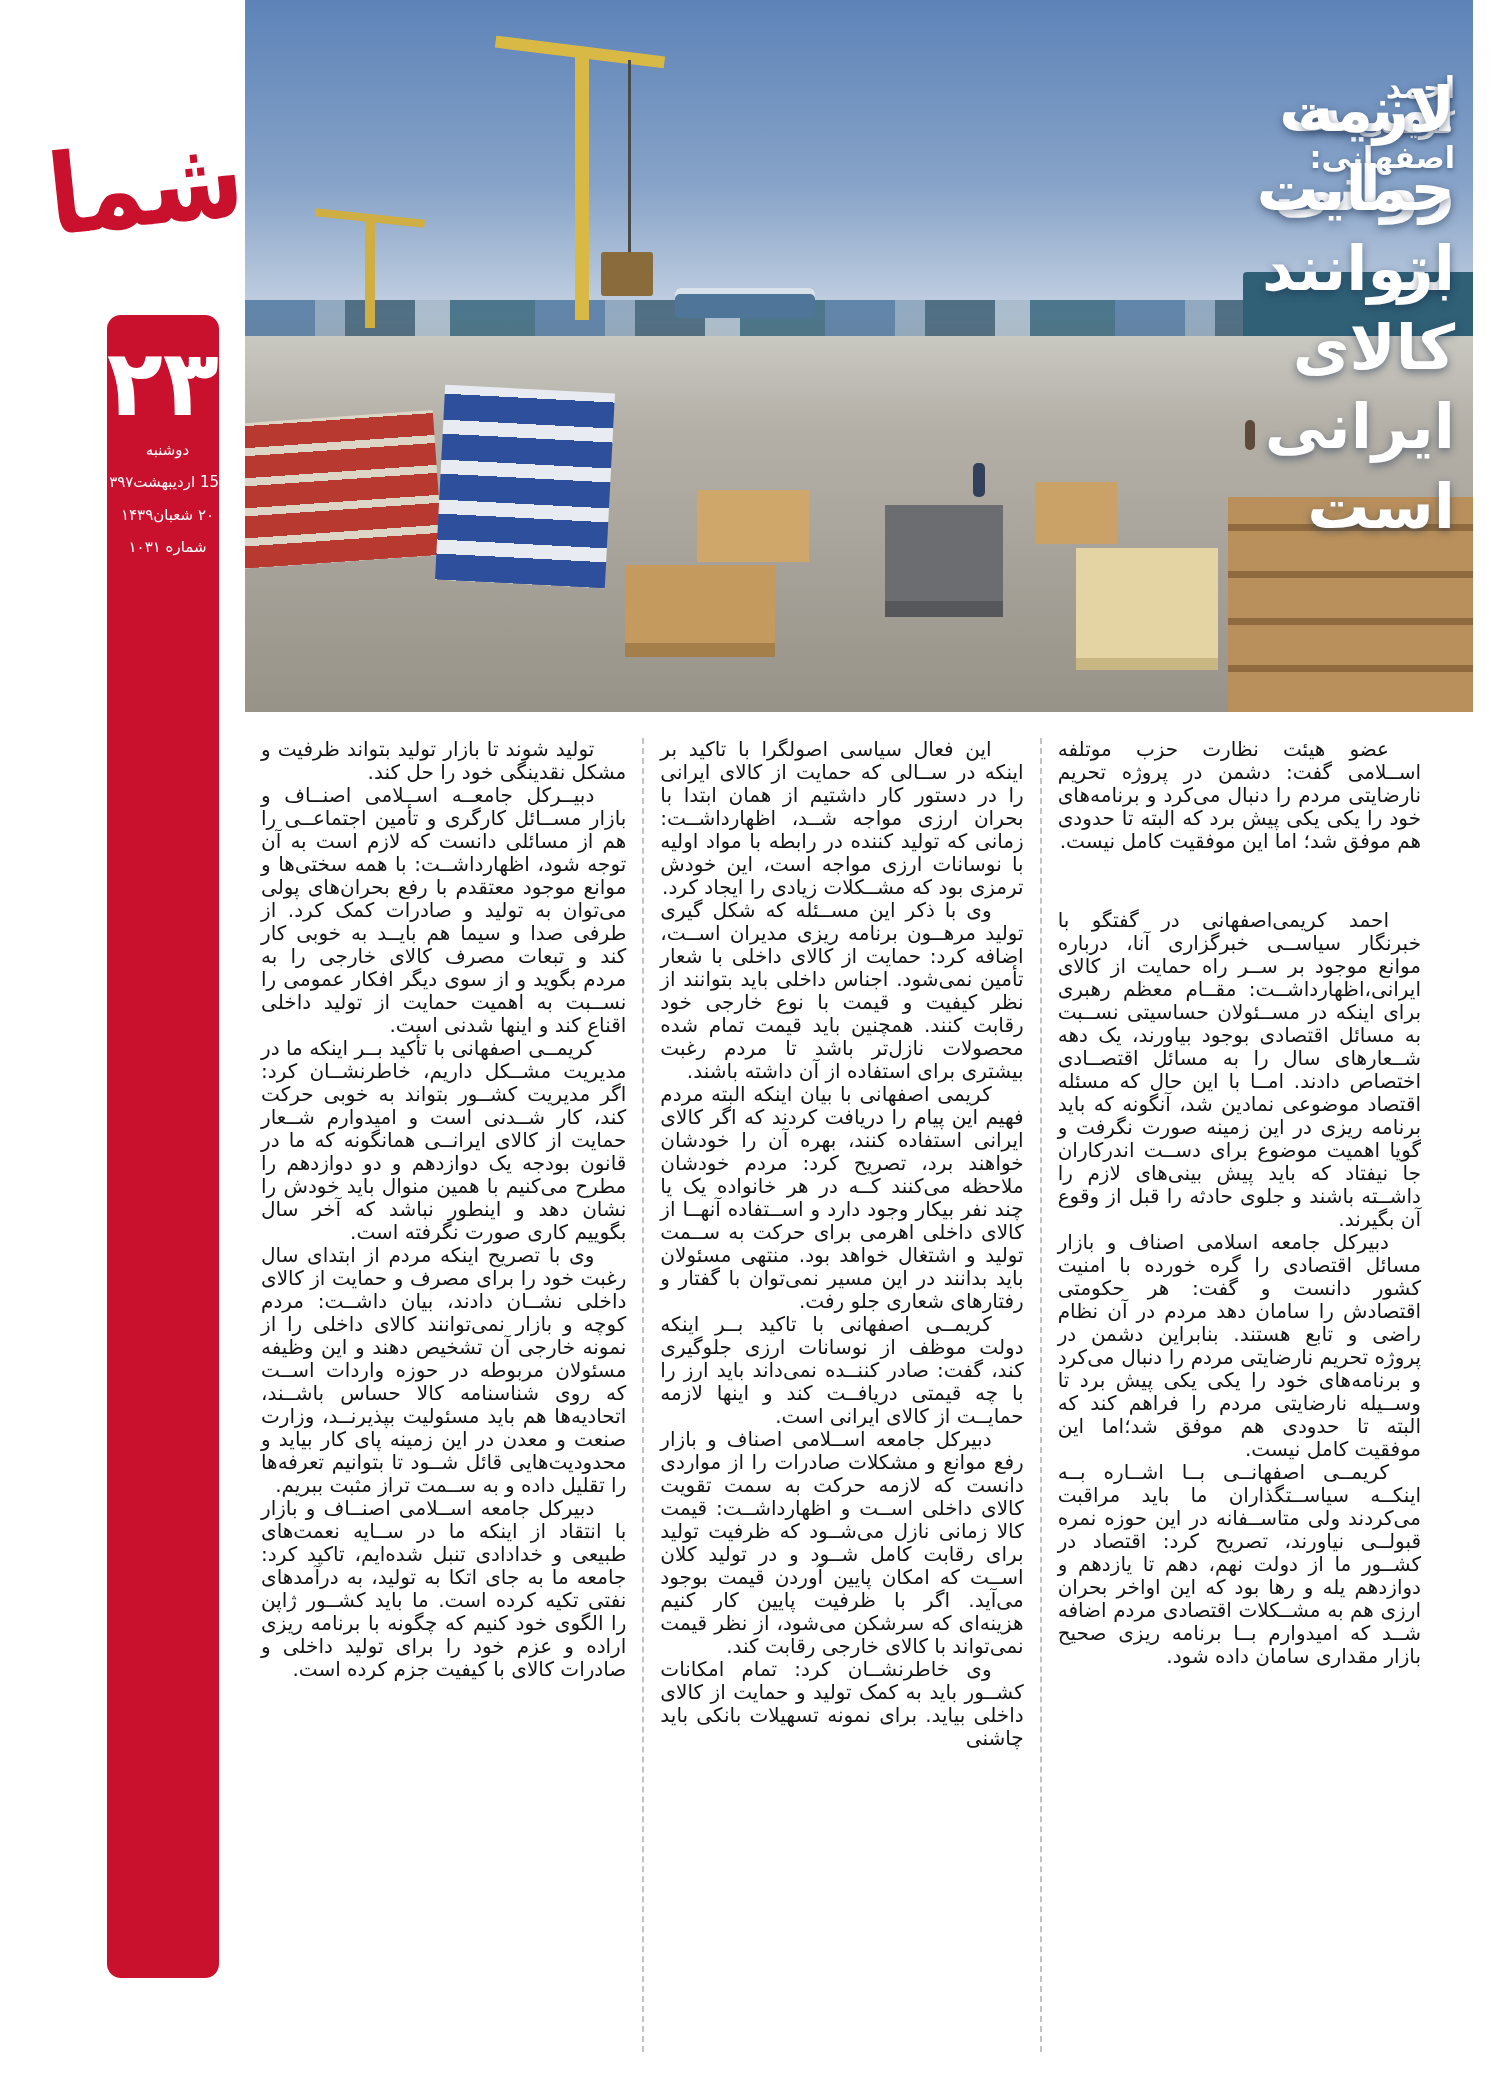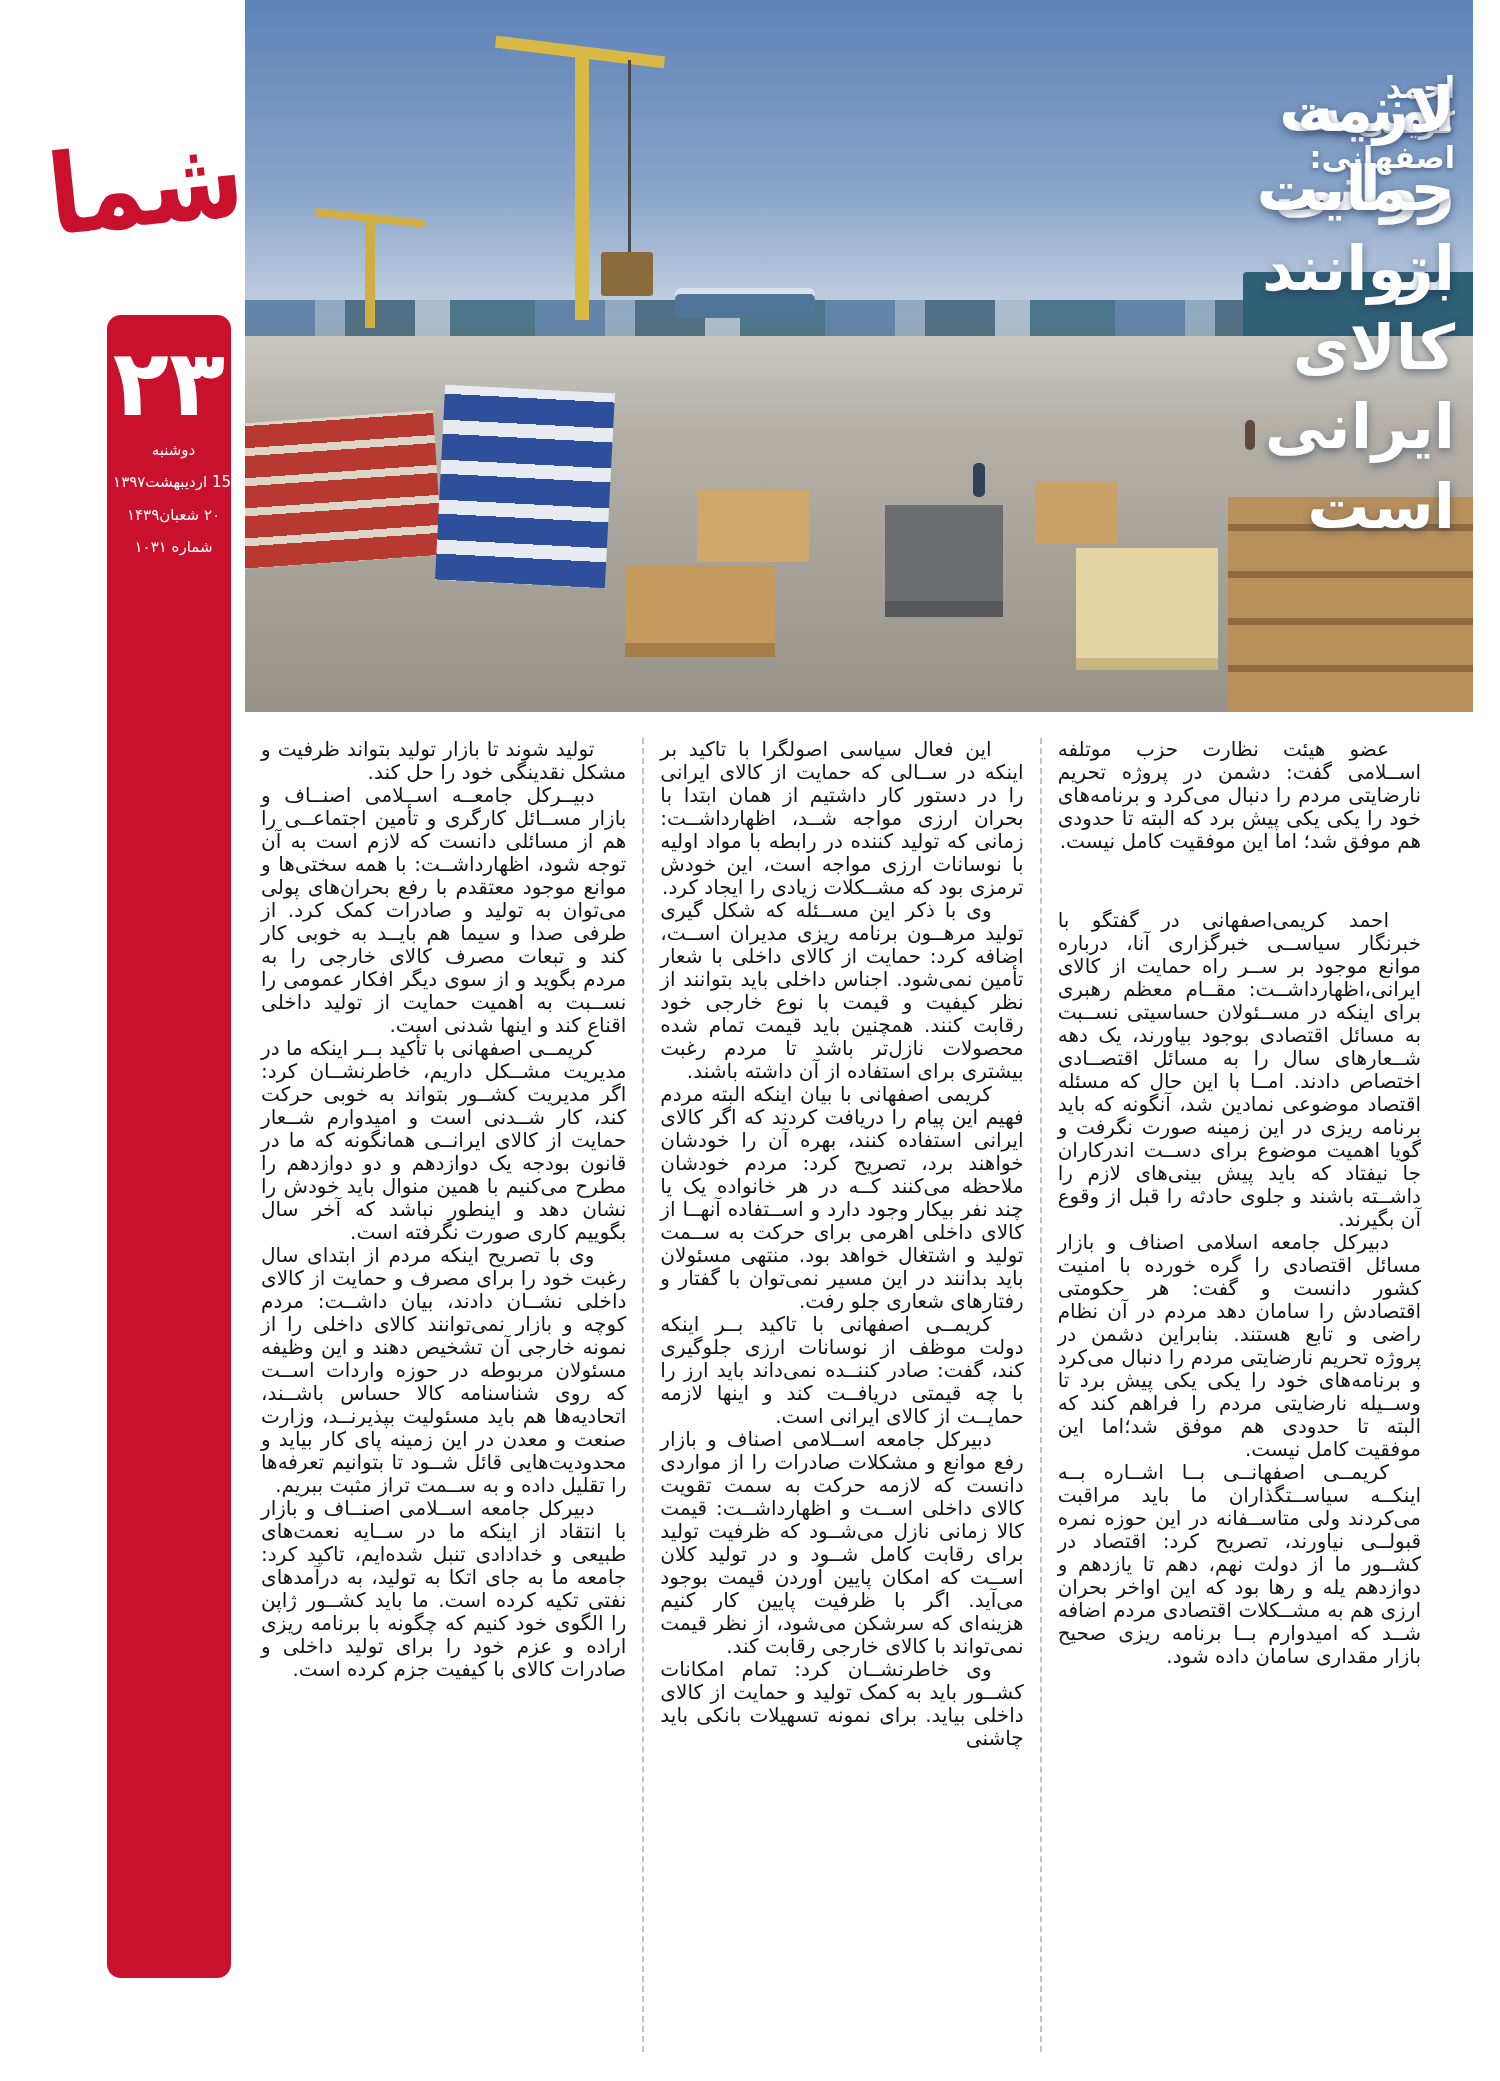--- a/index.html
+++ b/index.html
@@ -4,21 +4,21 @@
 <style>
   html,body{margin:0;padding:0;background:#e9e9e9;}
   .page{position:relative;width:1500px;height:2081px;background:#ffffff;overflow:hidden;
         font-family:"DejaVu Sans",sans-serif;direction:rtl;}
 
   
   .sidebar{position:absolute;left:0;top:0;width:240px;height:2081px;}
   .logo{position:absolute;left:78px;top:60px;width:165px;height:250px;
         color:#c9102d;font-weight:bold;font-size:96px;line-height:250px;text-align:center;
         transform:rotate(-6deg) scaleY(1.15);}
-  .pagebox{position:absolute;left:107px;top:315px;width:124px;height:1663px;
+  .pagebox{position:absolute;left:107px;top:315px;width:112px;height:1663px;
            background:#c9102d;border-radius:14px;color:#fff;text-align:center;}
   .pagenum{font-size:92px;font-weight:bold;line-height:1.1;margin-top:18px;}
   .dateline{font-size:15px;line-height:2.15;white-space:nowrap;padding-left:9px;}
 
   
   .photo{position:absolute;left:245px;top:0;width:1192px;height:712px;margin:0;overflow:hidden;
          background:linear-gradient(to bottom,#5d83b8 0%,#87a3c8 26%,#c4d1e2 44%,
                      #c9c8c1 47%,#b4b0a8 60%,#989389 100%);padding-left:36px;}
   .photo div{position:absolute;}
   .dock-clutter{left:0;right:0;top:300px;height:36px;opacity:.8;

